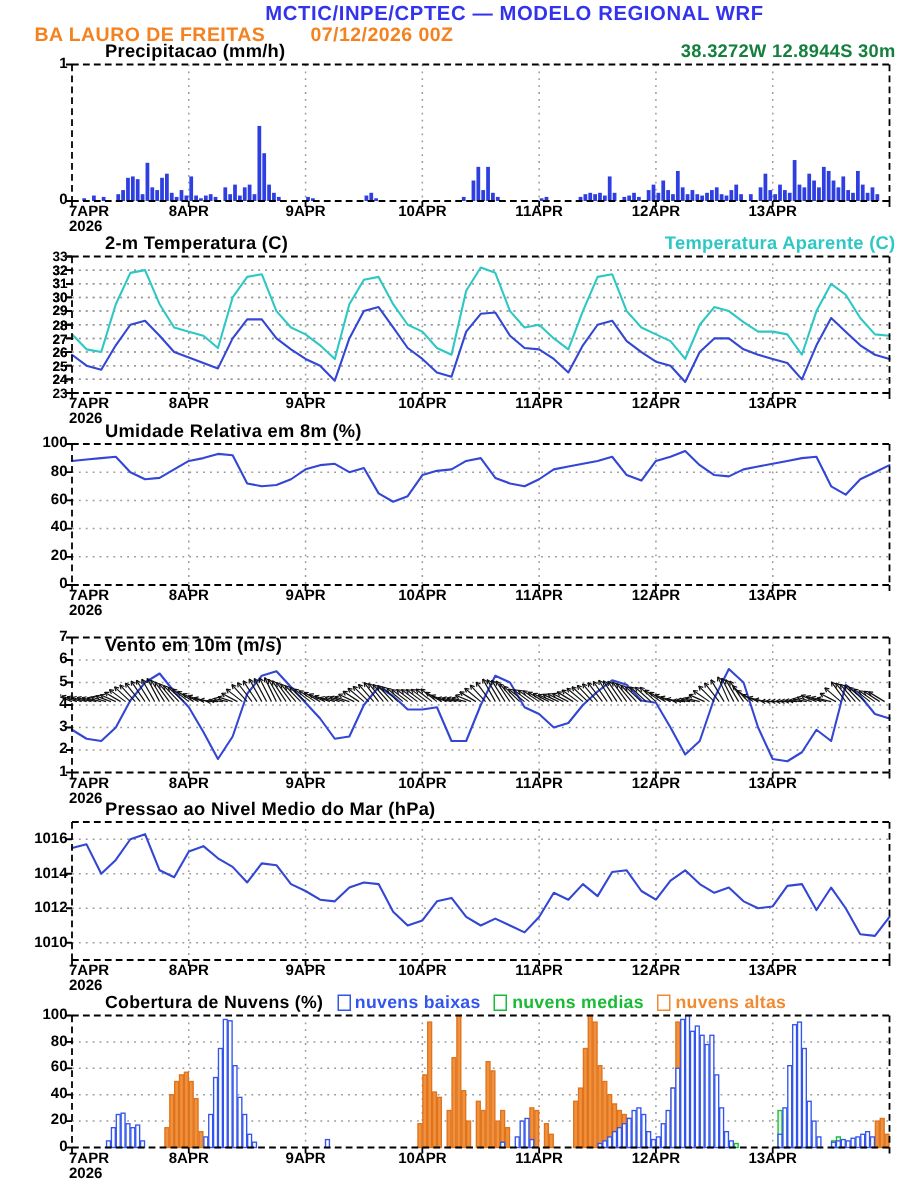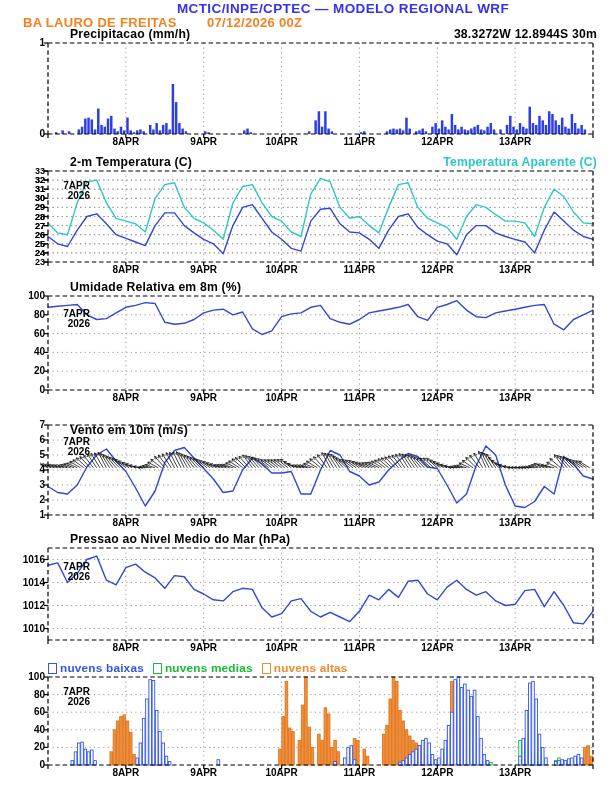--- a/index.html
+++ b/index.html
@@ -12,33 +12,33 @@
   .ptitle{position:absolute;left:48px;width:549px;display:flex;justify-content:space-between;
           font-size:12.2px;font-weight:700;letter-spacing:.2px;color:#000;white-space:nowrap;}
   .ptitle .lt{margin-left:22px;}
   .ptitle.clouds{justify-content:flex-start;gap:9px;font-size:11.8px;}
   .leg{display:inline-flex;align-items:center;gap:3px;}
   .leg .sq{display:inline-block;width:7px;height:9px;border:1.6px solid #888;background:#fff;}
   svg.chart{position:absolute;}
   .axlab{position:absolute;color:#000;font-weight:700;line-height:10px;}
   .ylab{text-align:right;width:45px;left:0;}
   .xlab{text-align:center;width:50px;}
-  .xlab.first{text-align:right;width:44px;margin-top:44px;}
+  .xlab.first{text-align:left;width:44px;}
 </style>
 </head>
 <body>
 
 <div class="sheet">
   <div class="hdr1" style="color: rgb(51, 51, 238); padding-left: 37px;">MCTIC/INPE/CPTEC — MODELO REGIONAL WRF</div>
   <span class="hdr2-station" style="color: rgb(245, 130, 32);">BA LAURO DE FREITAS</span>
   <span class="hdr2-run" style="color: rgb(245, 130, 32);">07/12/2026 00Z</span>
 
   <div class="ptitle" style="top:27px">
     <span class="lt">Precipitacao (mm/h)</span>
-    <span style="color: #000000;">38.3272W 12.8944S 30m</span>
+    <span style="color: #15803d;">38.3272W 12.8944S 30m</span>
   </div>
   <svg class="chart" width="561" height="105" style="left: 40px; top: 38px;">
       <g>
         <line x1="85.85714285714285" y1="5" x2="85.85714285714285" y2="96" stroke="#999999" stroke-width="1" stroke-dasharray="1.2 3.4"></line>
         <line x1="163.7142857142857" y1="5" x2="163.7142857142857" y2="96" stroke="#999999" stroke-width="1" stroke-dasharray="1.2 3.4"></line>
         <line x1="241.57142857142856" y1="5" x2="241.57142857142856" y2="96" stroke="#999999" stroke-width="1" stroke-dasharray="1.2 3.4"></line>
         <line x1="319.4285714285714" y1="5" x2="319.4285714285714" y2="96" stroke="#999999" stroke-width="1" stroke-dasharray="1.2 3.4"></line>
         <line x1="397.2857142857143" y1="5" x2="397.2857142857143" y2="96" stroke="#999999" stroke-width="1" stroke-dasharray="1.2 3.4"></line>
         <line x1="475.1428571428571" y1="5" x2="475.1428571428571" y2="96" stroke="#999999" stroke-width="1" stroke-dasharray="1.2 3.4"></line>
       </g>
@@ -858,20 +858,21 @@
         <line x1="163.7142857142857" y1="97" x2="163.7142857142857" y2="101" stroke="#000" stroke-width="1.2"></line>
         <line x1="241.57142857142856" y1="97" x2="241.57142857142856" y2="101" stroke="#000" stroke-width="1.2"></line>
         <line x1="319.4285714285714" y1="97" x2="319.4285714285714" y2="101" stroke="#000" stroke-width="1.2"></line>
         <line x1="397.2857142857143" y1="97" x2="397.2857142857143" y2="101" stroke="#000" stroke-width="1.2"></line>
         <line x1="475.1428571428571" y1="97" x2="475.1428571428571" y2="101" stroke="#000" stroke-width="1.2"></line>
         <line x1="553" y1="97" x2="553" y2="101" stroke="#000" stroke-width="1.2"></line>
       </g>
     </svg>
 
   <div class="ptitle clouds" style="top:661px">
+    <span class="lt">Cobertura de Nuvens (%)</span>
     <span class="leg">
       <i class="sq" style="border-color: rgb(51, 85, 238);"></i>
       <span style="color: rgb(51, 85, 238);">nuvens baixas</span>
     </span>
     <span class="leg">
       <i class="sq" style="border-color: rgb(24, 187, 51);"></i>
       <span style="color: rgb(24, 187, 51);">nuvens medias</span>
     </span>
     <span class="leg">
       <i class="sq" style="border-color: rgb(240, 138, 51);"></i>

